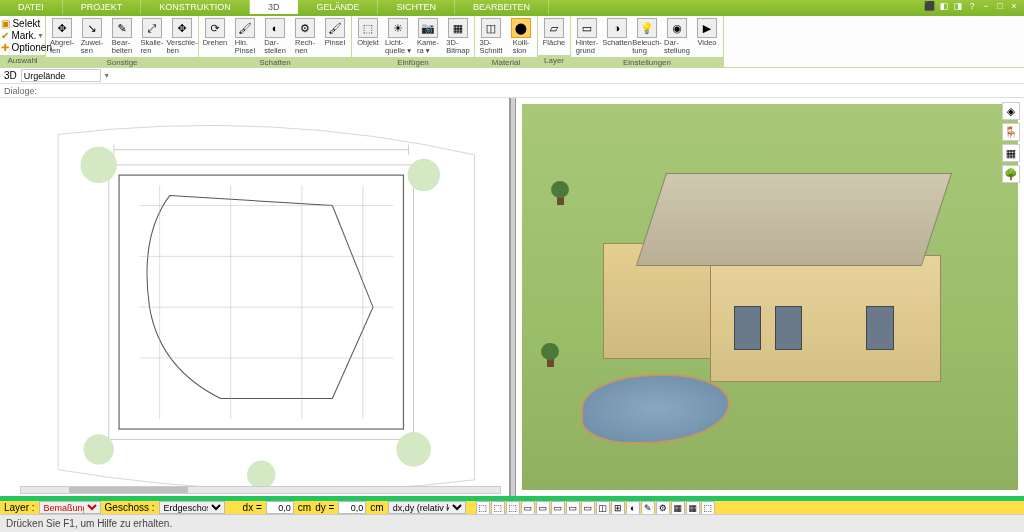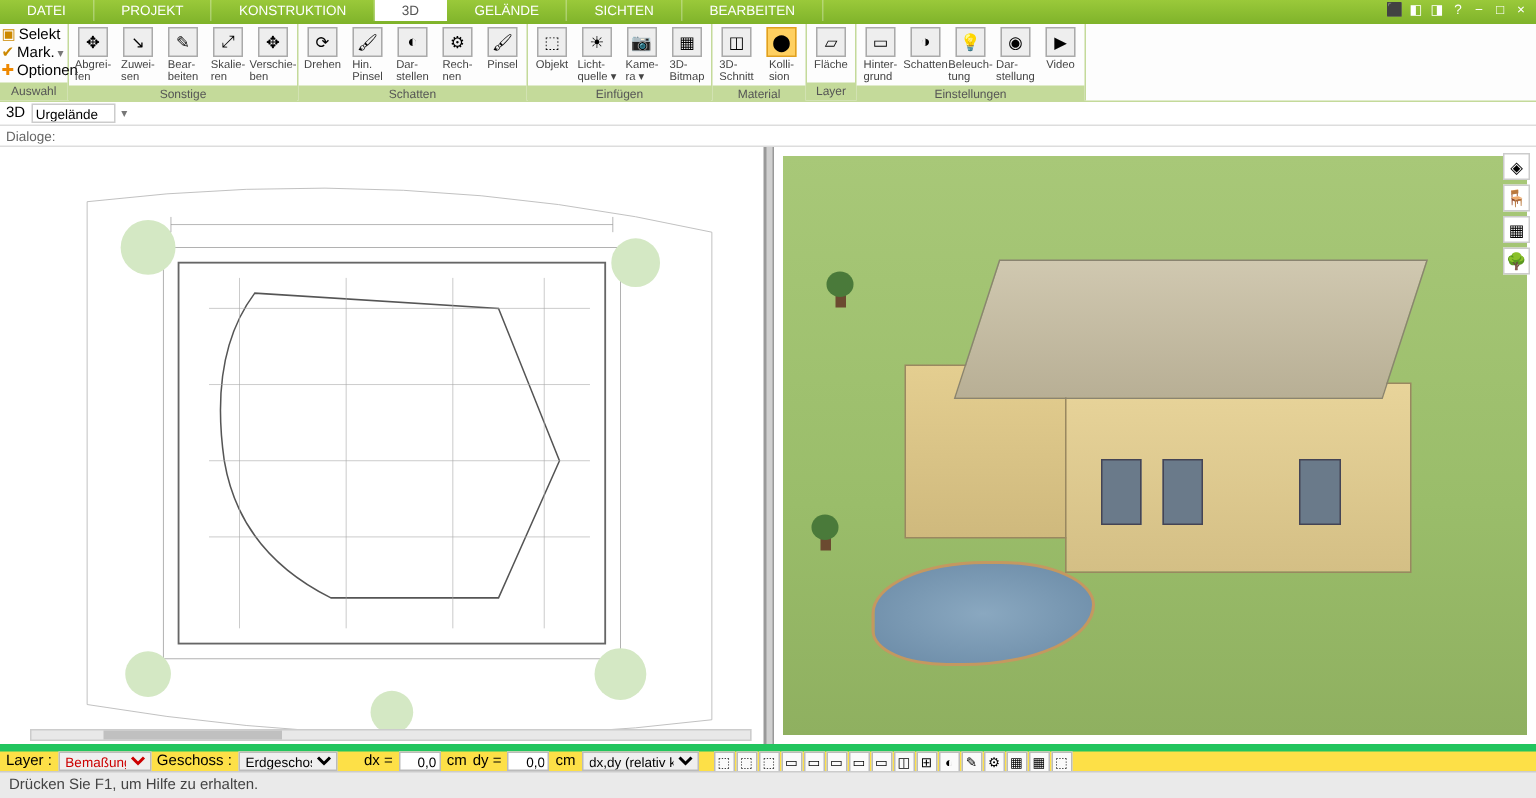--- a/index.html
+++ b/index.html
@@ -14,21 +14,21 @@
 .rgroup .btns{flex:1;display:flex;align-items:flex-start;padding:1px}
 .rgroup .lbl{height:12px;background:#c4da9a;text-align:center;font-size:8px;color:#555;line-height:12px}
 .rbtn{display:flex;flex-direction:column;align-items:center;width:34px;padding:1px;cursor:pointer}
 .rbtn .ico{width:20px;height:20px;border:1px solid #aaa;background:#eee;margin-bottom:1px;display:flex;align-items:center;justify-content:center;font-size:11px}
 .rbtn .txt{font-size:7.5px;text-align:left;line-height:8px;color:#444}
 .rbtn.narrow{width:30px}
 .rbtn.hl .ico{background:#ffd060;border-color:#e0a020}
 .selbox{width:44px;display:flex;flex-direction:column;padding:2px;font-size:8px}
 .selbox div{display:flex;align-items:center;gap:2px;height:12px}
 .subbar{height:16px;background:#fff;border-bottom:1px solid #ddd;display:flex;align-items:center;padding:0 4px;gap:4px;font-size:9px}
-.subbar input{width:56px;height:13px;font-size:9px;border:1px solid #ccc;padding:0 2px}
+.subbar input{width:80px;height:13px;font-size:9px;border:1px solid #ccc;padding:0 2px}
 .dlgbar{height:14px;border-bottom:1px solid #ddd;padding:0 4px;font-size:9px;line-height:14px;color:#666}
 .workarea{flex:1;display:flex;position:relative;min-height:0}
 .pane{flex:1;position:relative;border-right:1px solid #999;overflow:hidden}
 .pane.right{border-right:none}
 .divider{width:6px;background:#d0d0d0;cursor:col-resize;border-left:1px solid #999;border-right:1px solid #999}
 .plan{position:absolute;inset:6px 6px 6px 20px;background:#fff}
 .plan svg{width:100%;height:100%}
 .view3d{position:absolute;inset:6px;background:linear-gradient(#a8c878 0%,#9abd6a 60%,#8fb060 100%)}
 .house{position:absolute;left:10%;top:18%;width:80%;height:60%}
 .house .roof{position:absolute;left:20%;top:0;width:72%;height:40%;background:linear-gradient(#d0c8b0,#b8af95);transform:skewX(-18deg);border:1px solid #8a8470}

